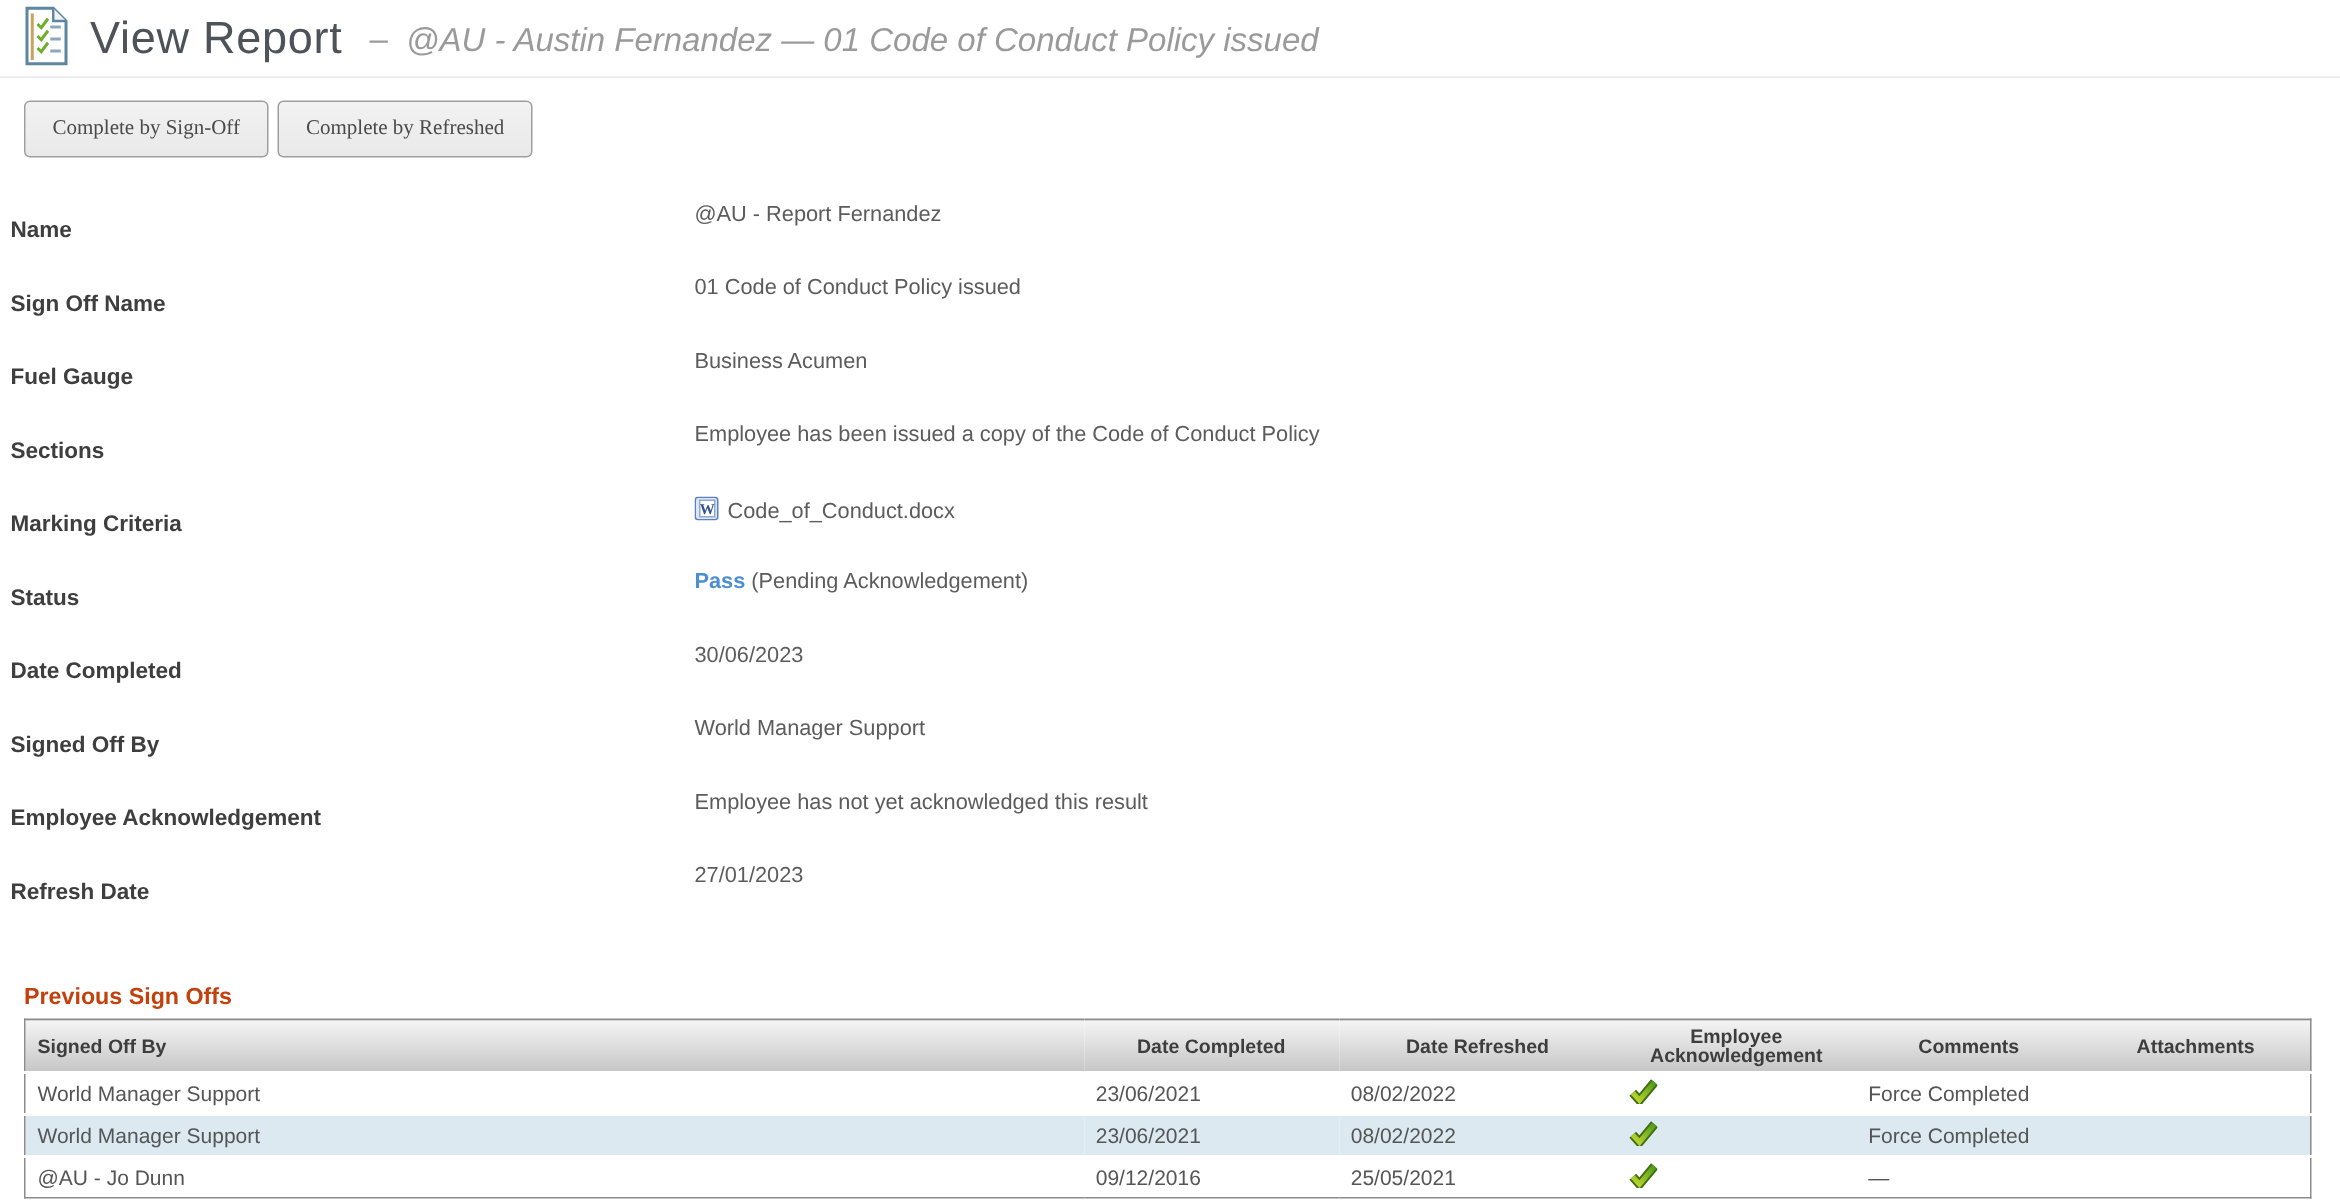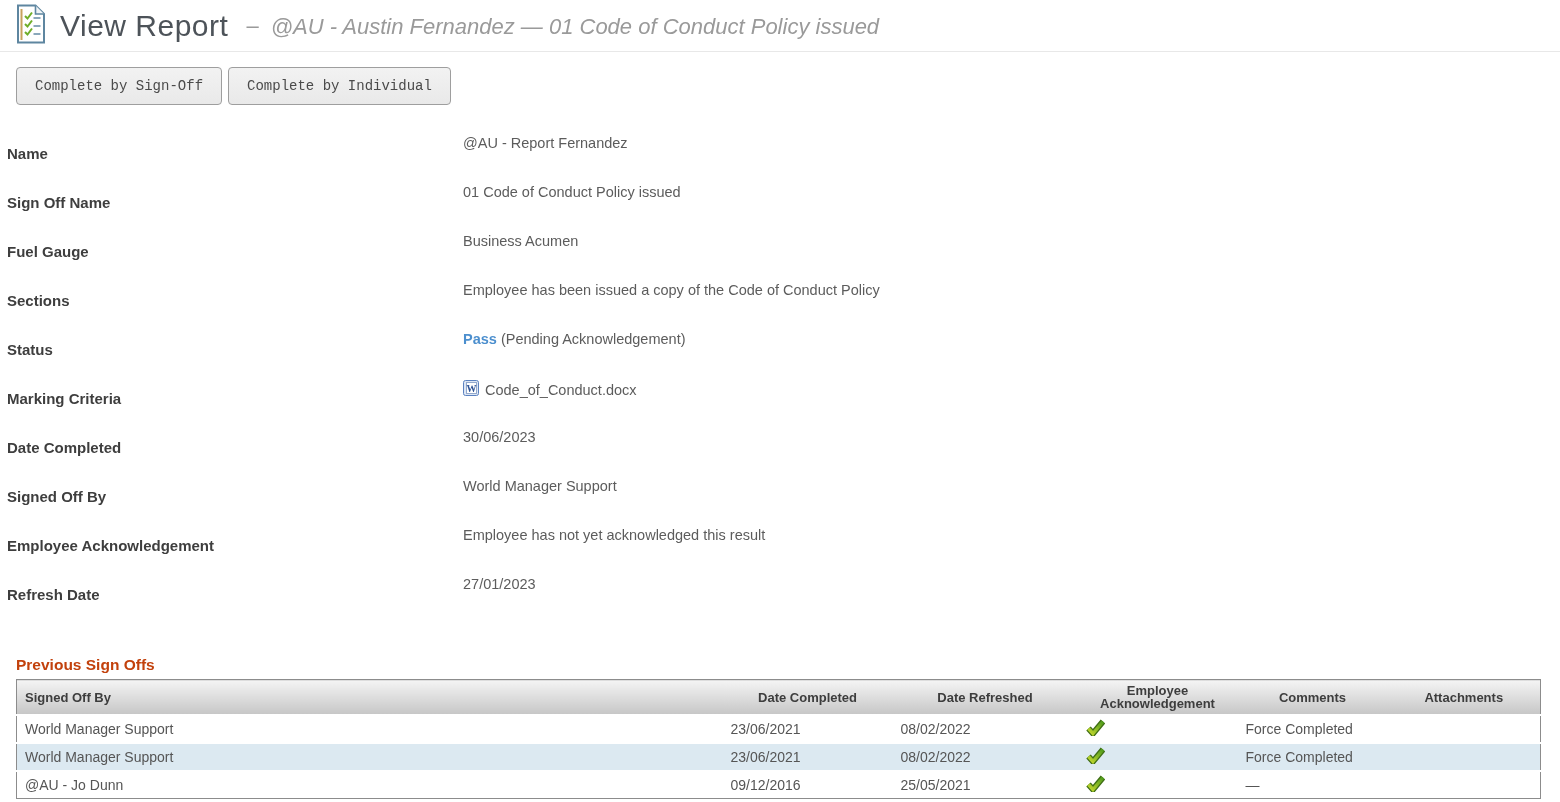--- a/index.html
+++ b/index.html
@@ -38,21 +38,21 @@
     font-size: 22px;
     font-style: italic;
     color: #9a9a9a;
     white-space: nowrap;
     padding-top: 2px;
   }
 
   
   .toolbar { padding: 15px 16px 0 16px; display: flex; gap: 6px; }
   .btn {
-    font-family: Liberation Mono, monospace;
+    font-family: Liberation Serif, serif;
     font-size: 14px;
     color: #4a4a4a;
     background: linear-gradient(#f2f2f2, #e9e9e9);
     border: 1px solid #9e9e9e;
     border-radius: 4px;
     padding: 10px 18px;
     height: 38px;
     cursor: pointer;
     white-space: nowrap;
   }
@@ -134,21 +134,21 @@
       <path d="M17.5 14 H24.5 M17.5 22 H24.5 M17.5 30 H24.5" stroke="#8aa7bb" stroke-width="2"></path>
     </svg>
   </span>
   <span class="page-title">View Report</span>
   <span class="title-sep">–</span>
   <span class="page-subtitle">@AU - Austin Fernandez — 01 Code of Conduct Policy issued</span>
 </div>
 
 <div class="toolbar">
   <button class="btn">Complete by Sign-Off</button>
-  <button class="btn">Complete by Individual</button>
+  <button class="btn">Complete by Refreshed</button>
 </div>
 
 <div class="details">
 
   <div class="detail-row">
     <div class="detail-label">Name</div>
     <div class="detail-value">@AU - Report Fernandez</div>
   </div>
 
   <div class="detail-row">
@@ -158,44 +158,44 @@
 
   <div class="detail-row">
     <div class="detail-label">Fuel Gauge</div>
     <div class="detail-value">Business Acumen</div>
   </div>
 
   <div class="detail-row">
     <div class="detail-label">Sections</div>
     <div class="detail-value">
       <div>Employee has been issued a copy of the Code of Conduct Policy</div>
-    </div>
-  </div>
-
-  <div class="detail-row">
-    <div class="detail-label">Status</div>
-    <div class="detail-value">
-      <span class="status-pass">Pass</span>
-      <span>(Pending Acknowledgement)</span>
     </div>
   </div>
 
   <div class="detail-row">
     <div class="detail-label">Marking Criteria</div>
     <div class="detail-value">
       <span class="file-link">
         <span>
           <svg width="17" height="16" viewBox="0 0 17 16">
             <rect x="0.5" y="0.5" width="15" height="15" rx="2" fill="#dce6f5" stroke="#5b82c0"></rect>
             <rect x="3.5" y="2.5" width="10" height="11" fill="#ffffff" stroke="#93a9cc"></rect>
             <text x="8.5" y="11.5" text-anchor="middle" font-family="Liberation Serif, serif" font-size="10" font-weight="bold" fill="#2f5496">W</text>
           </svg>
         </span>
         <span>Code_of_Conduct.docx</span>
       </span>
+    </div>
+  </div>
+
+  <div class="detail-row">
+    <div class="detail-label">Status</div>
+    <div class="detail-value">
+      <span class="status-pass">Pass</span>
+      <span>(Pending Acknowledgement)</span>
     </div>
   </div>
 
   <div class="detail-row">
     <div class="detail-label">Date Completed</div>
     <div class="detail-value">30/06/2023</div>
   </div>
 
   <div class="detail-row">
     <div class="detail-label">Signed Off By</div>

